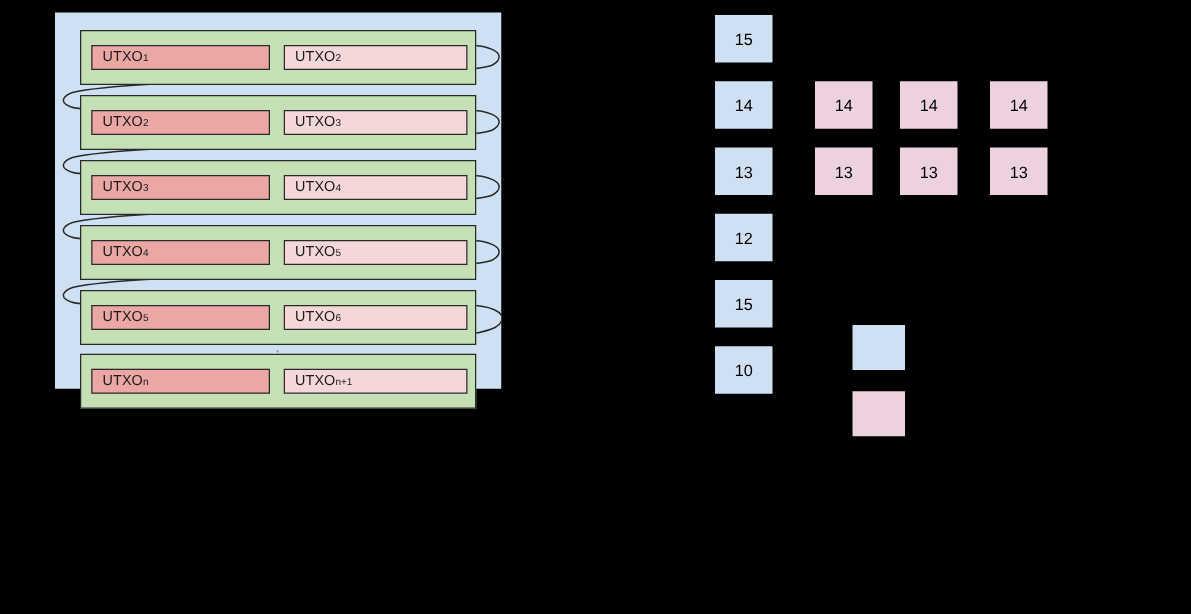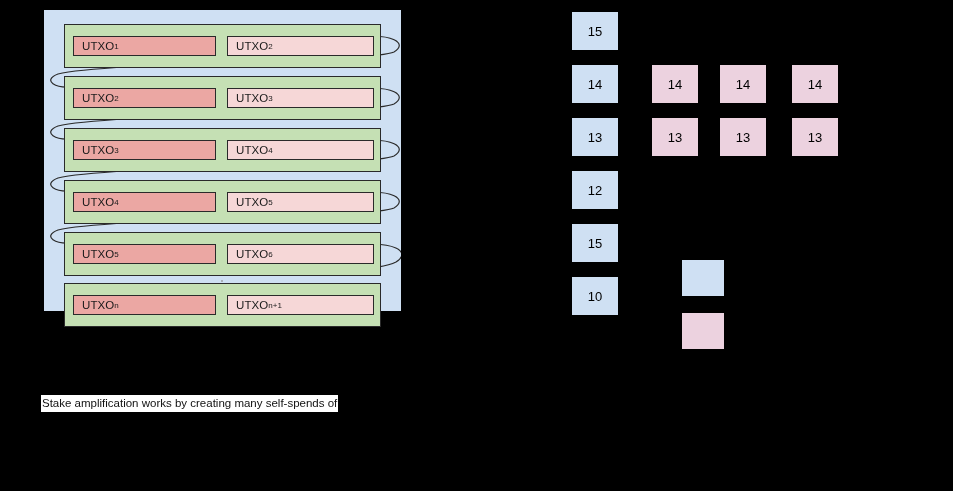--- a/index.html
+++ b/index.html
@@ -227,21 +227,20 @@
   <div class="blk pink" style="left:153px; top:108px">13</div>
   <div class="blk pink" style="left:221px; top:108px">13</div>
   <div class="blk pink" style="left:293px; top:108px">13</div>
 
   <div class="swatch blue" style="left:183px; top:250px"></div>
   <div class="swatch pink" style="left:183px; top:303px"></div>
 
 </div>
 
 <div class="caption" id="caption-left">
-  <span class="ln">Stake amplification works by creating many self-spends of</span>
   
   
   
 </div>
 
 <div class="caption" id="caption-right">
   
   
 </div>
 

